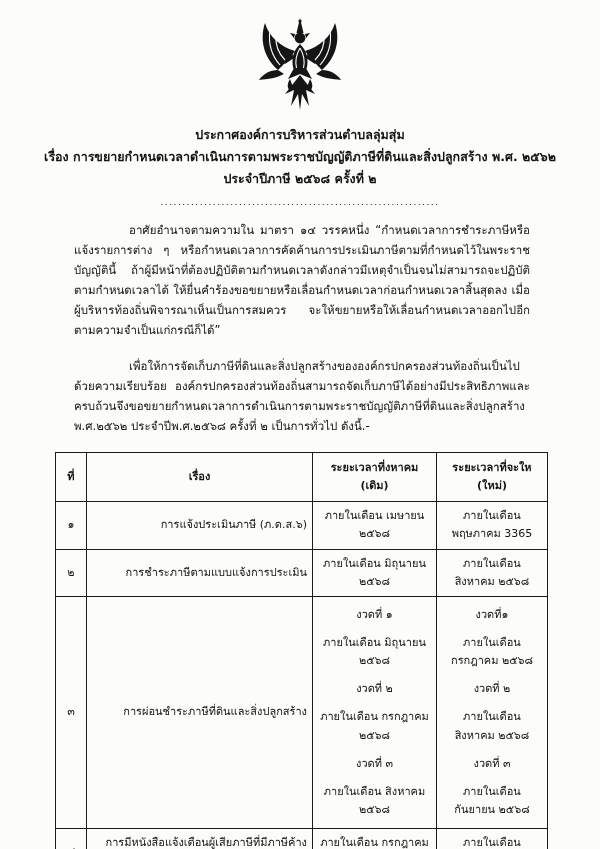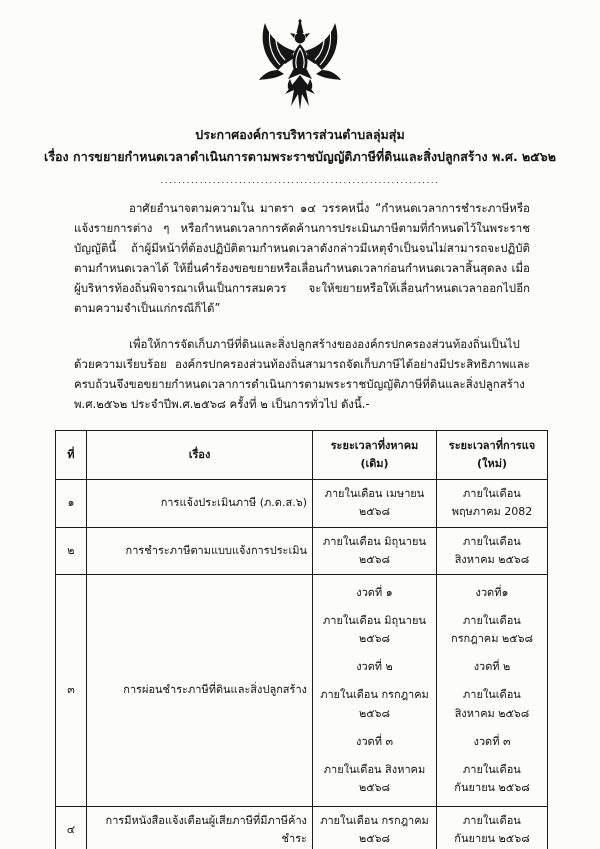--- a/index.html
+++ b/index.html
@@ -88,20 +88,21 @@
         <path d="M70 16 C 71 27, 67 36, 61 42"></path>
         <path d="M46 30 C 42 37, 41 44, 42.5 50"></path>
         <path d="M46 30 C 50 37, 51 44, 49.5 50"></path>
       </g>
     </svg>
   </div>
 
   <div class="doc-title">
     <div>ประกาศองค์การบริหารส่วนตำบลลุ่มสุ่ม</div>
     <div>เรื่อง การขยายกำหนดเวลาดำเนินการตามพระราชบัญญัติภาษีที่ดินและสิ่งปลูกสร้าง พ.ศ. ๒๕๖๒</div>
+    <div>ประจำปีภาษี ๒๕๖๘ ครั้งที่ ๒</div>
   </div>
 
   <div class="divider">................................................................</div>
 
   <div class="content">
     <p class="para para1">อาศัยอำนาจตามความใน มาตรา ๑๔ วรรคหนึ่ง “กำหนดเวลาการชำระภาษีหรือแจ้งรายการต่าง ๆ หรือกำหนดเวลาการคัดค้านการประเมินภาษีตามที่กำหนดไว้ในพระราชบัญญัตินี้ ถ้าผู้มีหน้าที่ต้องปฏิบัติตามกำหนดเวลาดังกล่าวมีเหตุจำเป็นจนไม่สามารถจะปฏิบัติตามกำหนดเวลาได้ ให้ยื่นคำร้องขอขยายหรือเลื่อนกำหนดเวลาก่อนกำหนดเวลาสิ้นสุดลง เมื่อผู้บริหารท้องถิ่นพิจารณาเห็นเป็นการสมควร จะให้ขยายหรือให้เลื่อนกำหนดเวลาออกไปอีกตามความจำเป็นแก่กรณีก็ได้”</p>
     <p class="para para2">เพื่อให้การจัดเก็บภาษีที่ดินและสิ่งปลูกสร้างขององค์กรปกครองส่วนท้องถิ่นเป็นไปด้วยความเรียบร้อย องค์กรปกครองส่วนท้องถิ่นสามารถจัดเก็บภาษีได้อย่างมีประสิทธิภาพและครบถ้วนจึงขอขยายกำหนดเวลาการดำเนินการตามพระราชบัญญัติภาษีที่ดินและสิ่งปลูกสร้าง พ.ศ.๒๕๖๒ ประจำปีพ.ศ.๒๕๖๘ ครั้งที่ ๒ เป็นการทั่วไป  ดังนี้.-</p>
   </div>
 
   <table class="schedule">
@@ -109,32 +110,32 @@
       <col class="c-no">
         <col class="c-subject">
         <col class="c-old">
         <col class="c-new">
     </colgroup>
     <thead>
         <tr>
           <th>ที่</th>
           <th>เรื่อง</th>
           <th>ระยะเวลาที่งหาคม (เดิม)</th>
-          <th>ระยะเวลาที่การแจ (ใหม่)</th>
+          <th>ระยะเวลาที่จะให (ใหม่)</th>
         </tr>
       </thead>
     <tbody>
         <tr>
           <td class="cell-no">๑</td>
           <td class="cell-subject">การแจ้งประเมินภาษี (ภ.ด.ส.๖)</td>
           <td class="cell-old">
             <div class="cell-line">ภายในเดือน เมษายน  ๒๕๖๘</div>
           </td>
           <td class="cell-new">
-            <div class="cell-line">ภายในเดือน พฤษภาคม 2082</div>
+            <div class="cell-line">ภายในเดือน พฤษภาคม 3365</div>
           </td>
         </tr>
         <tr>
           <td class="cell-no">๒</td>
           <td class="cell-subject">การชำระภาษีตามแบบแจ้งการประเมิน</td>
           <td class="cell-old">
             <div class="cell-line">ภายในเดือน มิถุนายน ๒๕๖๘</div>
           </td>
           <td class="cell-new">
             <div class="cell-line">ภายในเดือน สิงหาคม ๒๕๖๘</div>

